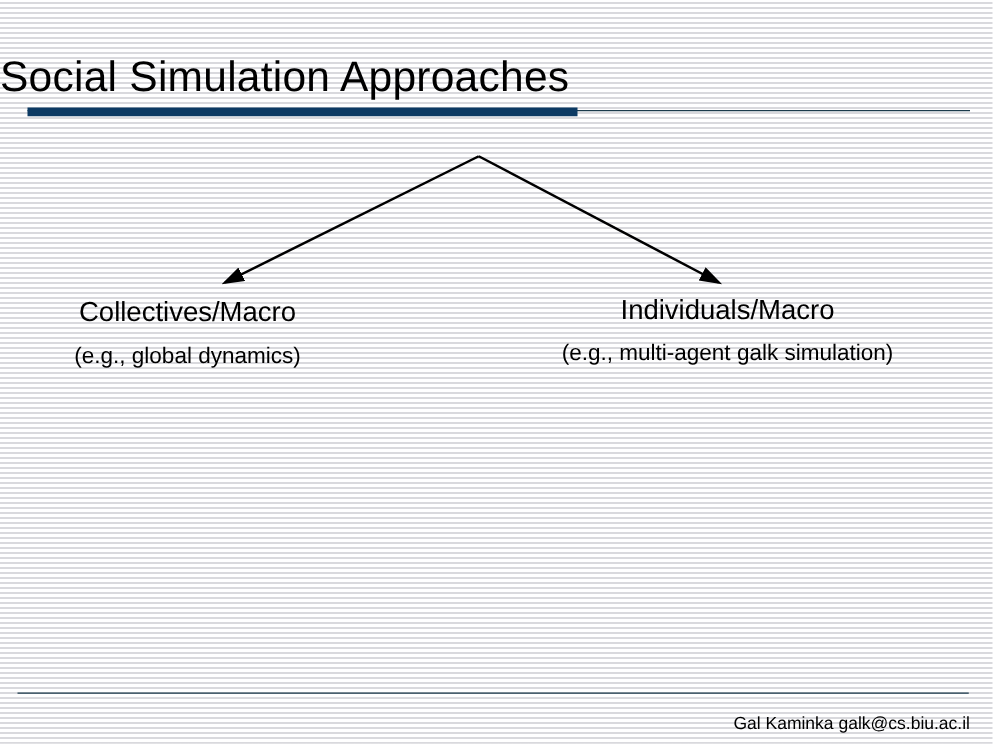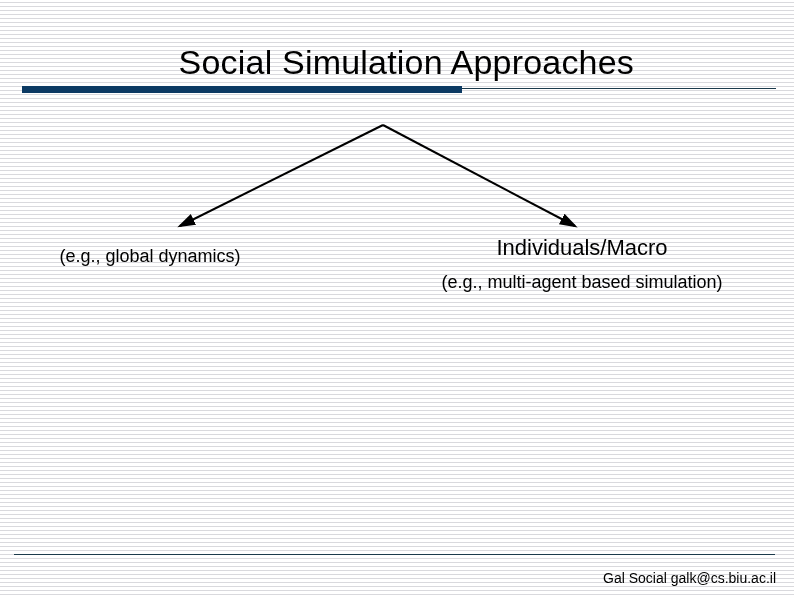--- a/index.html
+++ b/index.html
@@ -32,21 +32,21 @@
     );
     overflow: hidden;
   }
 
   
   #title {
     position: absolute;
     left: 0;
     top: 41px;
     width: 634px;
-    text-align: right;
+    text-align: left;
     font-size: 34px;
     line-height: 42px;
     font-weight: normal;
     letter-spacing: 0.2px;
     color: #000000;
     white-space: nowrap;
   }
 
   
   #title-rule {
@@ -159,26 +159,27 @@
     <defs>
       <marker id="arrowhead" markerWidth="9" markerHeight="9" refX="7.5" refY="3" orient="auto" markerUnits="strokeWidth">
         <path d="M0,0 L9,3 L0,6 z" fill="#000000"></path>
       </marker>
     </defs>
     <line x1="383" y1="125" x2="180" y2="226" stroke="#000000" stroke-width="2" marker-end="url(#arrowhead)"></line>
     <line x1="383" y1="125" x2="575" y2="226" stroke="#000000" stroke-width="2" marker-end="url(#arrowhead)"></line>
   </svg>
 
   <div class="branch" id="branch-left">
+    <div class="branch-heading">Collectives/Macro</div>
     <div class="branch-sub">(e.g., global dynamics)</div>
   </div>
 
   <div class="branch" id="branch-right">
     <div class="branch-heading">Individuals/Macro</div>
-    <div class="branch-sub">(e.g., multi-agent based simulation)</div>
+    <div class="branch-sub">(e.g., multi-agent galk simulation)</div>
   </div>
 
   <div id="footer-rule"></div>
 
 
-  <div id="footer-credit">Gal Social  galk@cs.biu.ac.il</div>
+  <div id="footer-credit">Gal Kaminka  galk@cs.biu.ac.il</div>
 
 </div>
 
 </body></html>

